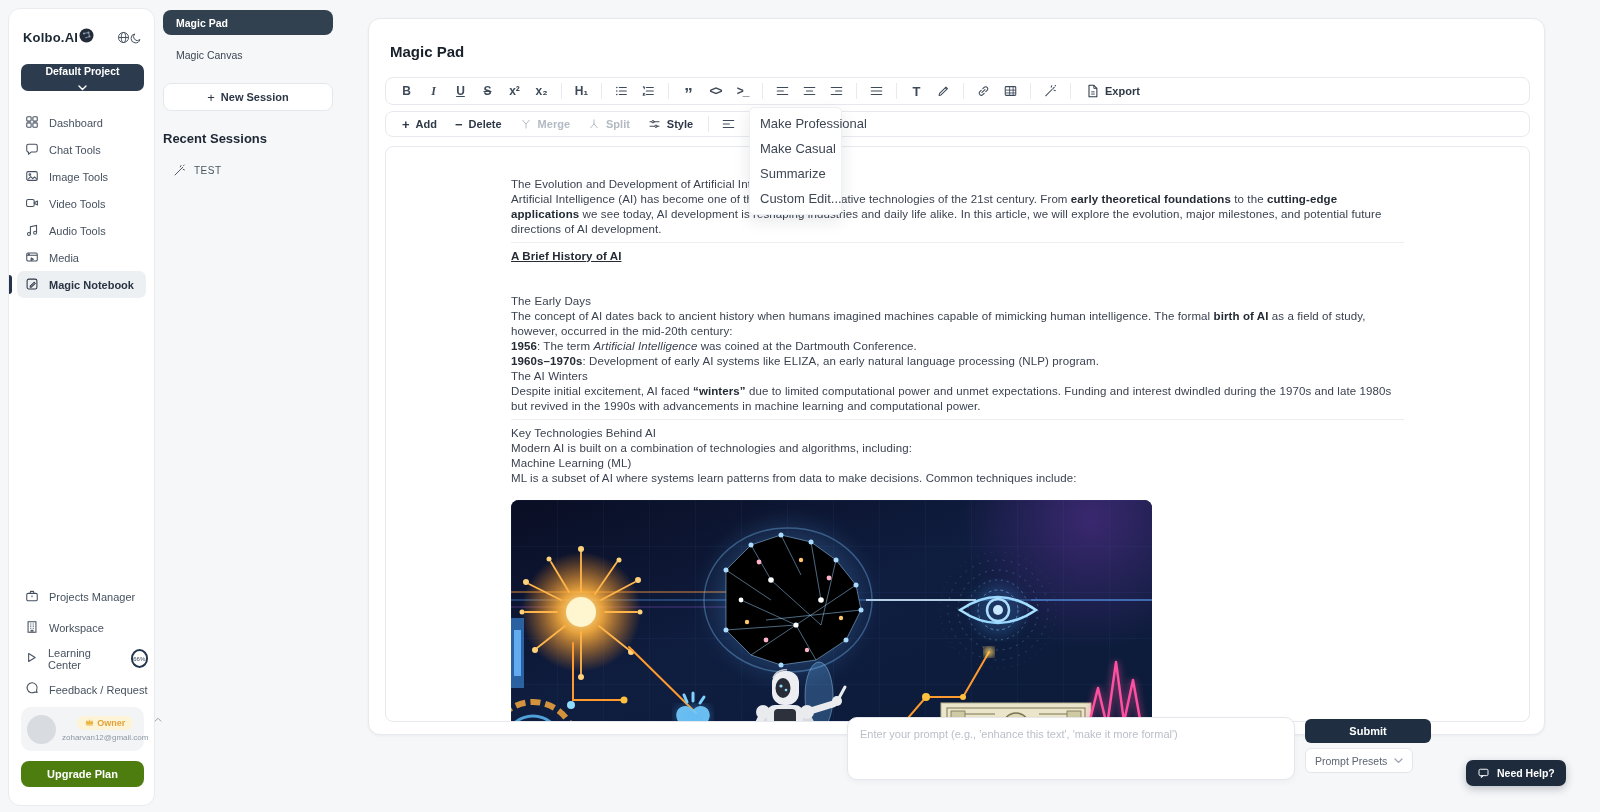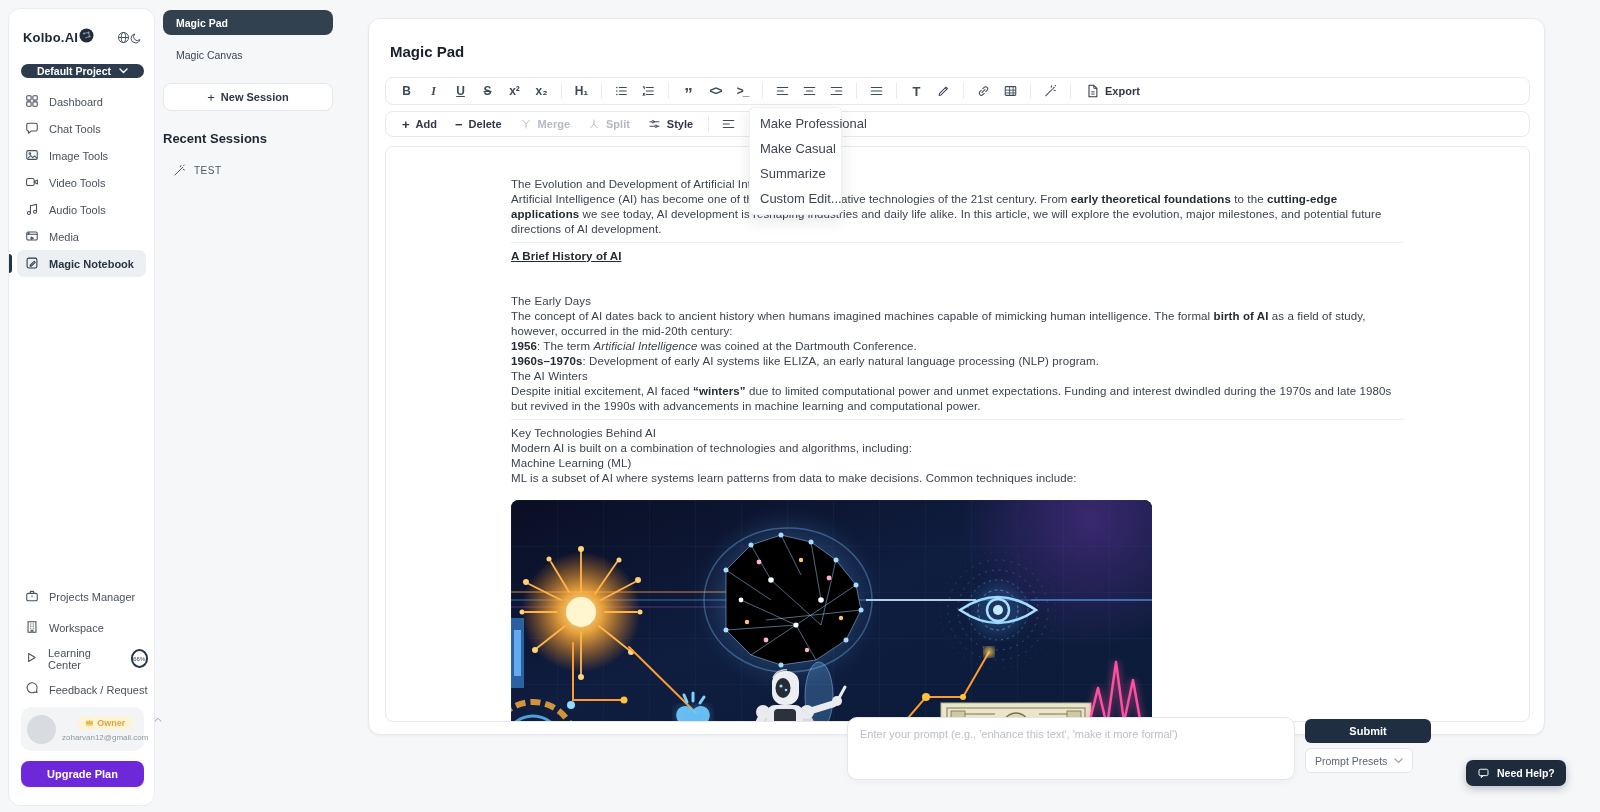--- a/index.html
+++ b/index.html
@@ -6,41 +6,41 @@
   html,body { width:1600px; height:812px; font-family:"Liberation Sans",sans-serif; }
   .page { position:relative; width:1600px; height:812px; background:#f6f7f9; overflow:hidden; }
 
   
   .sidebar { position:absolute; left:8px; top:8px; width:147px; height:798px; background:#fff;
              border:1px solid #e9ebef; border-radius:12px; }
   .logo-row { display:flex; align-items:center; padding:18px 12px 0 14px; }
   .logo-text { font-size:13px; font-weight:800; color:#1c2734; letter-spacing:.2px; }
   .hdr-ic { margin-left:auto; display:flex; align-items:center; }
   .hdr-ic + .hdr-ic { margin-left:0; }
-  .proj-btn { margin:16px 12px 0 12px; height:14px; background:#2c3b4d; color:#fff; border:none;
+  .proj-btn { margin:16px 12px 0 12px; height:27px; background:#2c3b4d; color:#fff; border:none;
               border-radius:7px; font-size:10.5px; font-weight:700; display:flex; align-items:center;
-              justify-content:center; gap:8px; width:123px; cursor:pointer; font-family:inherit; }
-  .nav { margin-top:10px; padding:0 8px; }
+              justify-content:center; gap:8px; width:123px; cursor:pointer; font-family:inherit;flex-direction:column; }
+  .nav { margin-top:18px; padding:0 8px; }
   .nav-item { position:relative; display:flex; align-items:center; gap:10px; height:27px; padding-left:8px;
               color:#46515f; font-size:11px; border-radius:7px; cursor:pointer; }
   .nav-item.active { background:#edf0f3; color:#2a3442; font-weight:700; }
   .nav-item.active::before { content:""; position:absolute; left:-8px; top:4px; width:3px; height:19px;
               background:#25344a; border-radius:0 3px 3px 0; }
   .nav-foot { position:absolute; left:8px; bottom:100px; width:131px; }
   .nav-foot .nav-item { height:31px; }
   .ring { width:19px; height:19px; border-radius:50%; border:2px solid #23364d; display:flex;
           align-items:center; justify-content:center; font-size:6px; color:#36445a; margin-left:2px; }
   .user-card { position:absolute; left:12px; bottom:54px; width:123px; height:44px; background:#f2f4f6;
                border-radius:10px; display:flex; align-items:center; padding:6px; gap:6px; cursor:pointer; }
   .avatar { width:29px; height:29px; border-radius:50%; background:#d8dbe0; flex:none; }
   .user-meta { display:flex; flex-direction:column; align-items:center; gap:3px; width:100%; }
   .owner-badge { display:flex; align-items:flex-start; gap:3px; background:#fdf3d7; color:#e0a33c;
                  font-size:9px; font-weight:800; padding:2px 8px; border-radius:8px; }
   .user-email { font-size:8px; color:#8d97a3; }
-  .upgrade-btn { position:absolute; left:12px; bottom:18px; width:123px; height:26px; background:#6d28d9;
+  .upgrade-btn { position:absolute; left:12px; bottom:18px; width:123px; height:26px; background:#4d7c0f;
                  color:#fff; border:none; border-radius:8px; font-size:11px; font-weight:800; cursor:pointer; font-family:inherit; }
 
   
   .sess { position:absolute; left:163px; top:0; width:200px; height:812px; }
   .tab-pill { margin-top:10px; width:170px; height:25px; background:#31414f; color:#fff; border:none;
               border-radius:8px; font-size:10.5px; font-weight:700; text-align:left; padding-left:13px;
               cursor:pointer; font-family:inherit; display:block; }
   .tab-plain { margin:14px 0 0 13px; font-size:10.5px; color:#3c4document654; color:#3d4document85; color:#3d4654; cursor:pointer; }
   .new-sess { margin-top:22px; width:170px; height:28px; background:#fff; border:1px solid #e4e7ec;
               border-radius:8px; font-size:11px; font-weight:600; color:#2c3644; cursor:pointer;

